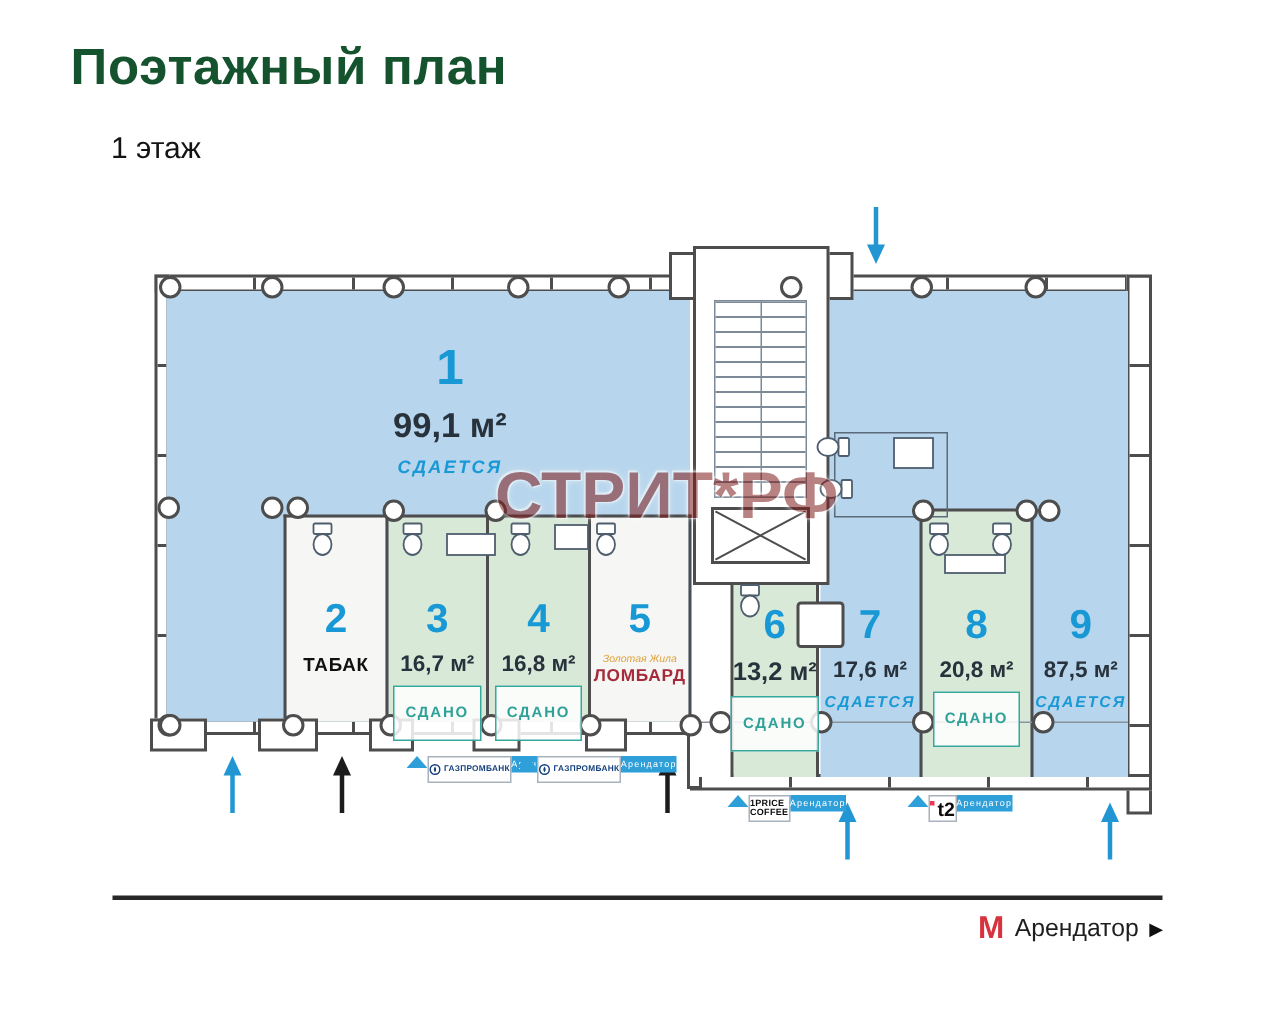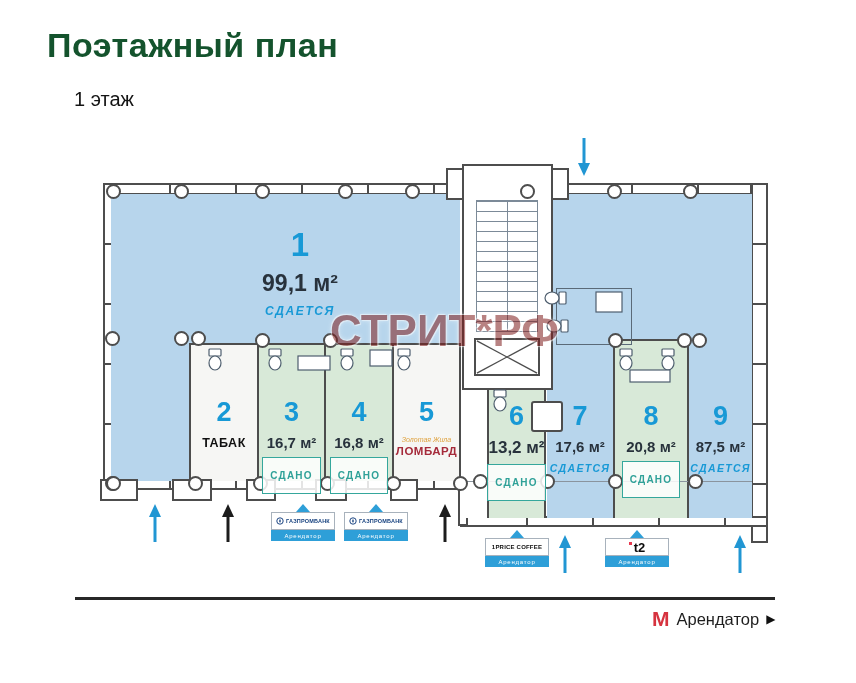--- a/index.html
+++ b/index.html
@@ -61,21 +61,21 @@
   .tenant-red{margin-top:2px;font-weight:700;font-size:11.5px;color:#a52a3a;letter-spacing:.5px;}
 
   
   .watermark{position:absolute;left:330px;top:306px;z-index:8;font-size:44px;font-weight:800;color:#7f1d1d;
              opacity:.55;letter-spacing:0;text-shadow:0 0 2px #fff,0 0 5px #fff,1px 1px 0 #fff,-1px -1px 0 #fff;}
 
   
   .arr{position:absolute;z-index:6;}
 
   
-  .badge{position:absolute;width:64px;z-index:7;display:flex;flex-direction:column;align-items:stretch;}
+  .badge{position:absolute;width:52px;z-index:7;display:flex;flex-direction:row;align-items:stretch;}
   .bpointer{width:0;height:0;margin:0 auto;border-left:7px solid transparent;border-right:7px solid transparent;
             border-bottom:8px solid #2e9fd8;}
   .blogo{height:18px;background:#fff;border:1px solid #a8b2bc;box-sizing:border-box;display:flex;align-items:center;
          justify-content:center;gap:2px;}
   .blogo .gaztext{font-size:5.5px;font-weight:700;color:#15407e;letter-spacing:.2px;}
   .blogo .coffeetext{font-size:6px;font-weight:700;color:#0c0c0c;letter-spacing:.2px;}
   .blogo .t2text{font-size:13px;font-weight:800;color:#0c0c0c;line-height:13px;}
   .t2accent{display:inline-block;width:3px;height:3px;background:#e8384f;margin-bottom:8px;}
   .btenant{height:11px;background:#2e9fd8;color:#fff;font-size:6px;letter-spacing:.8px;display:flex;
            align-items:center;justify-content:center;}

